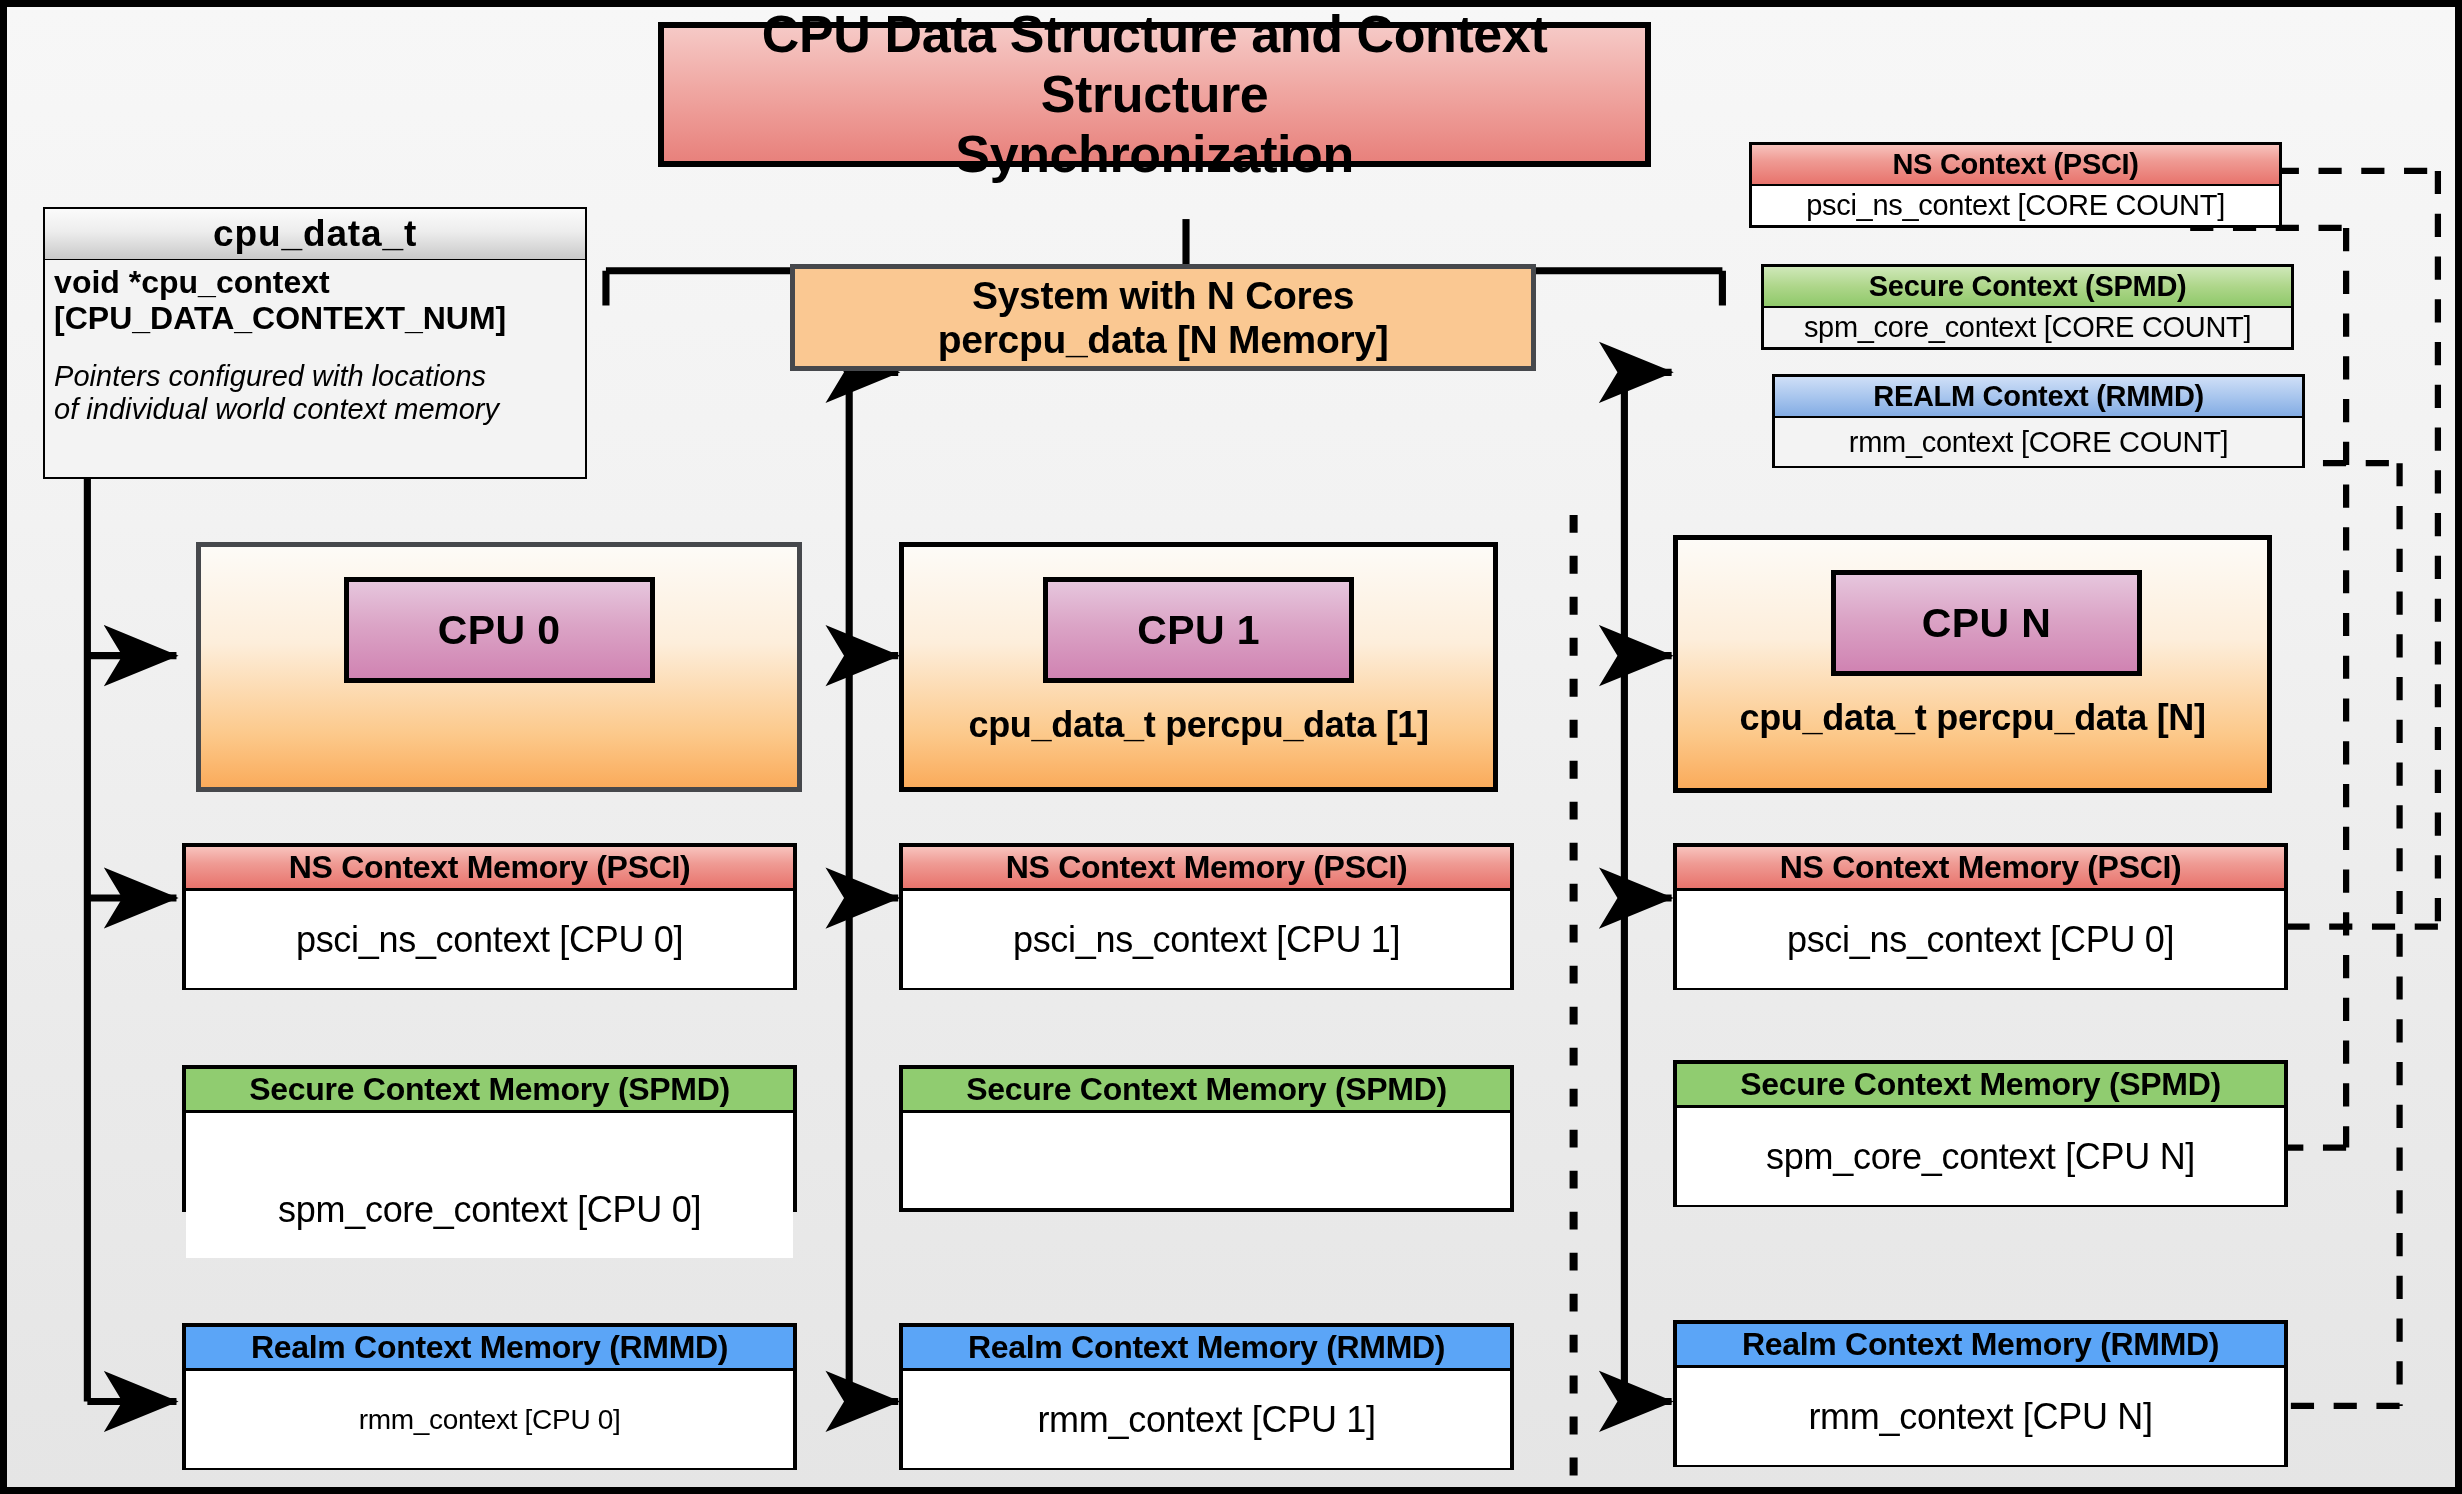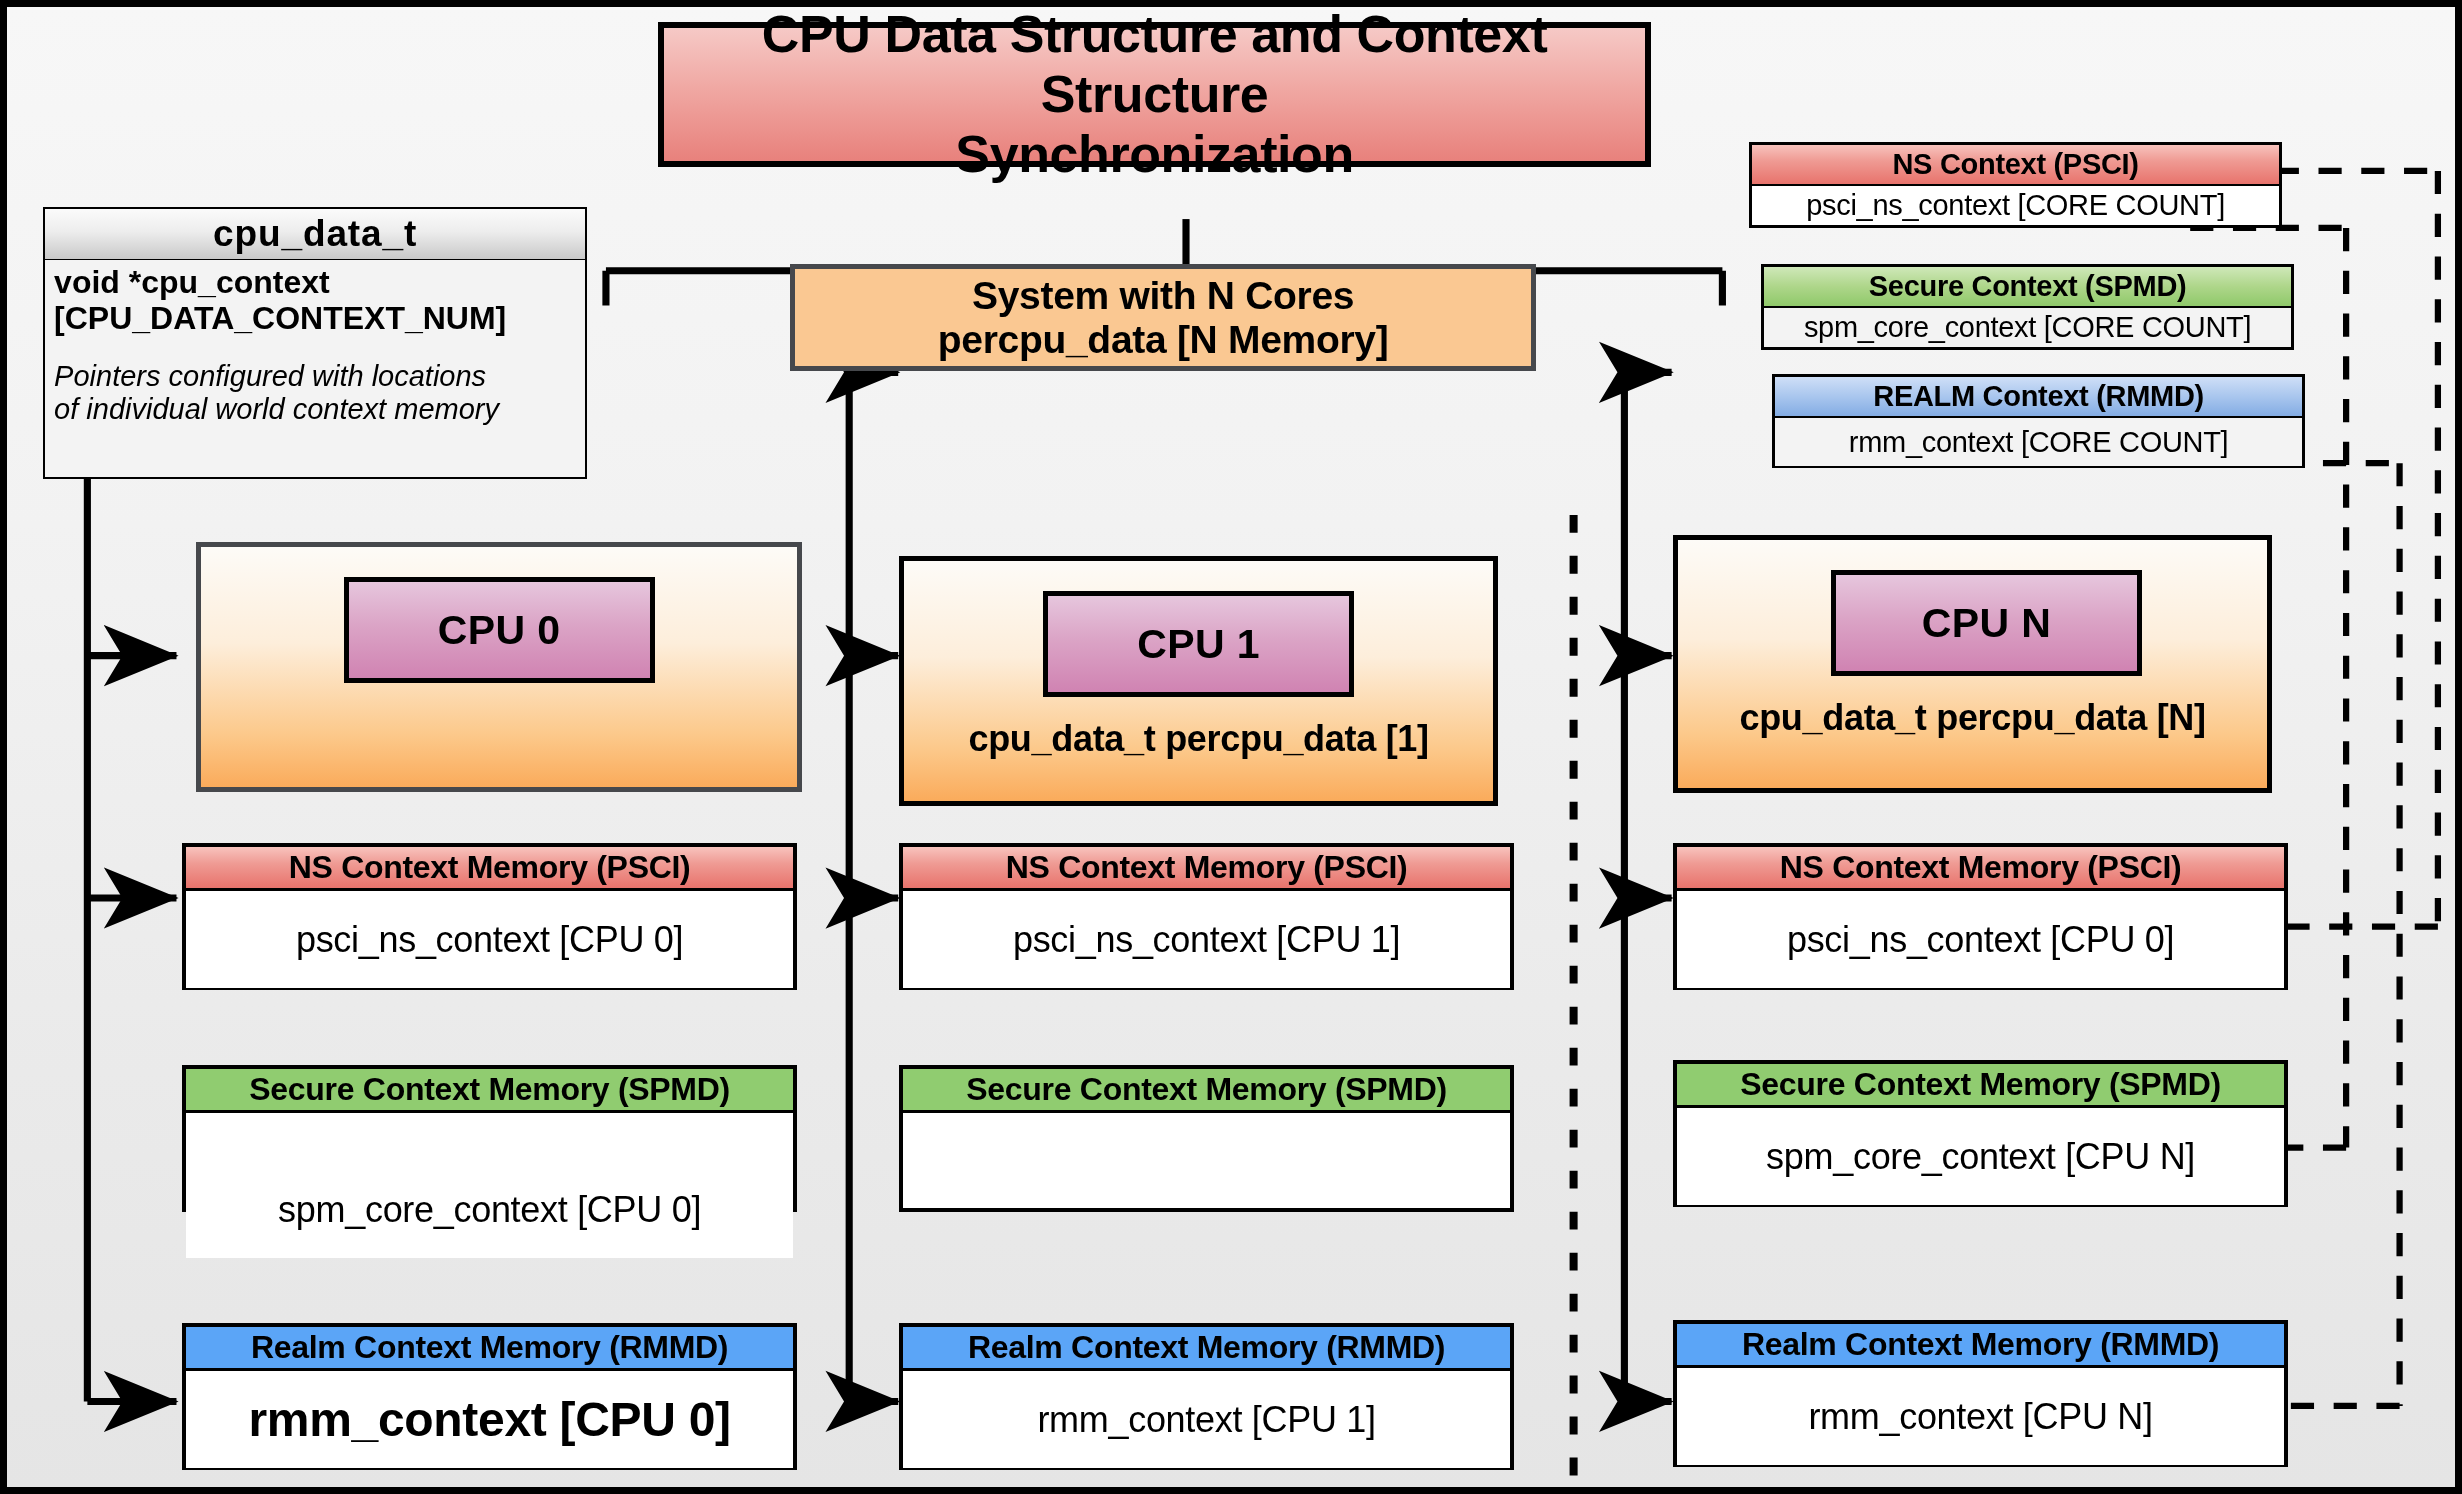--- a/index.html
+++ b/index.html
@@ -228,24 +228,24 @@
       <div class="bd bd-white" style="height:97px;font-size:36px;">psci_ns_context [CPU 0]</div>
     </div>
 
     <div class="box ctx" style="left:175px;top:1058px;width:615px;height:147px;">
       <div class="hd hd-green-flat" style="height:41px;font-size:32px;">Secure Context Memory (SPMD)</div>
       <div class="bd bd-white" style="height:97px;font-size:36px;margin-top:48px;">spm_core_context [CPU 0]</div>
     </div>
 
     <div class="box ctx" style="left:175px;top:1316px;width:615px;height:147px;">
       <div class="hd hd-blue-flat" style="height:41px;font-size:32px;">Realm Context Memory (RMMD)</div>
-      <div class="bd bd-white" style="height:97px;font-size:48px;font-weight:bold;">rmm_context [CPU 0]</div>
-    </div>
-
-    <div class="box cpu-box blk" style="left:892px;top:549px;width:599px;height:250px;">
+      <div class="bd bd-white" style="height:97px;font-size:28px;">rmm_context [CPU 0]</div>
+    </div>
+
+    <div class="box cpu-box blk" style="left:892px;top:535px;width:599px;height:250px;">
       <div class="cpu-chip" style="margin-top:30px;width:301px;height:96px;font-size:41px;">CPU 1</div>
       <div class="cpu-label" style="margin-top:21.4px;font-size:36px;">cpu_data_t percpu_data [1]</div>
     </div>
 
     <div class="box ctx" style="left:892px;top:836px;width:615px;height:147px;">
       <div class="hd hd-red-grad" style="height:41px;font-size:32px;">NS Context Memory (PSCI)</div>
       <div class="bd bd-white" style="height:97px;font-size:36px;">psci_ns_context [CPU 1]</div>
     </div>
 
     <div class="box ctx" style="left:892px;top:1058px;width:615px;height:147px;">

